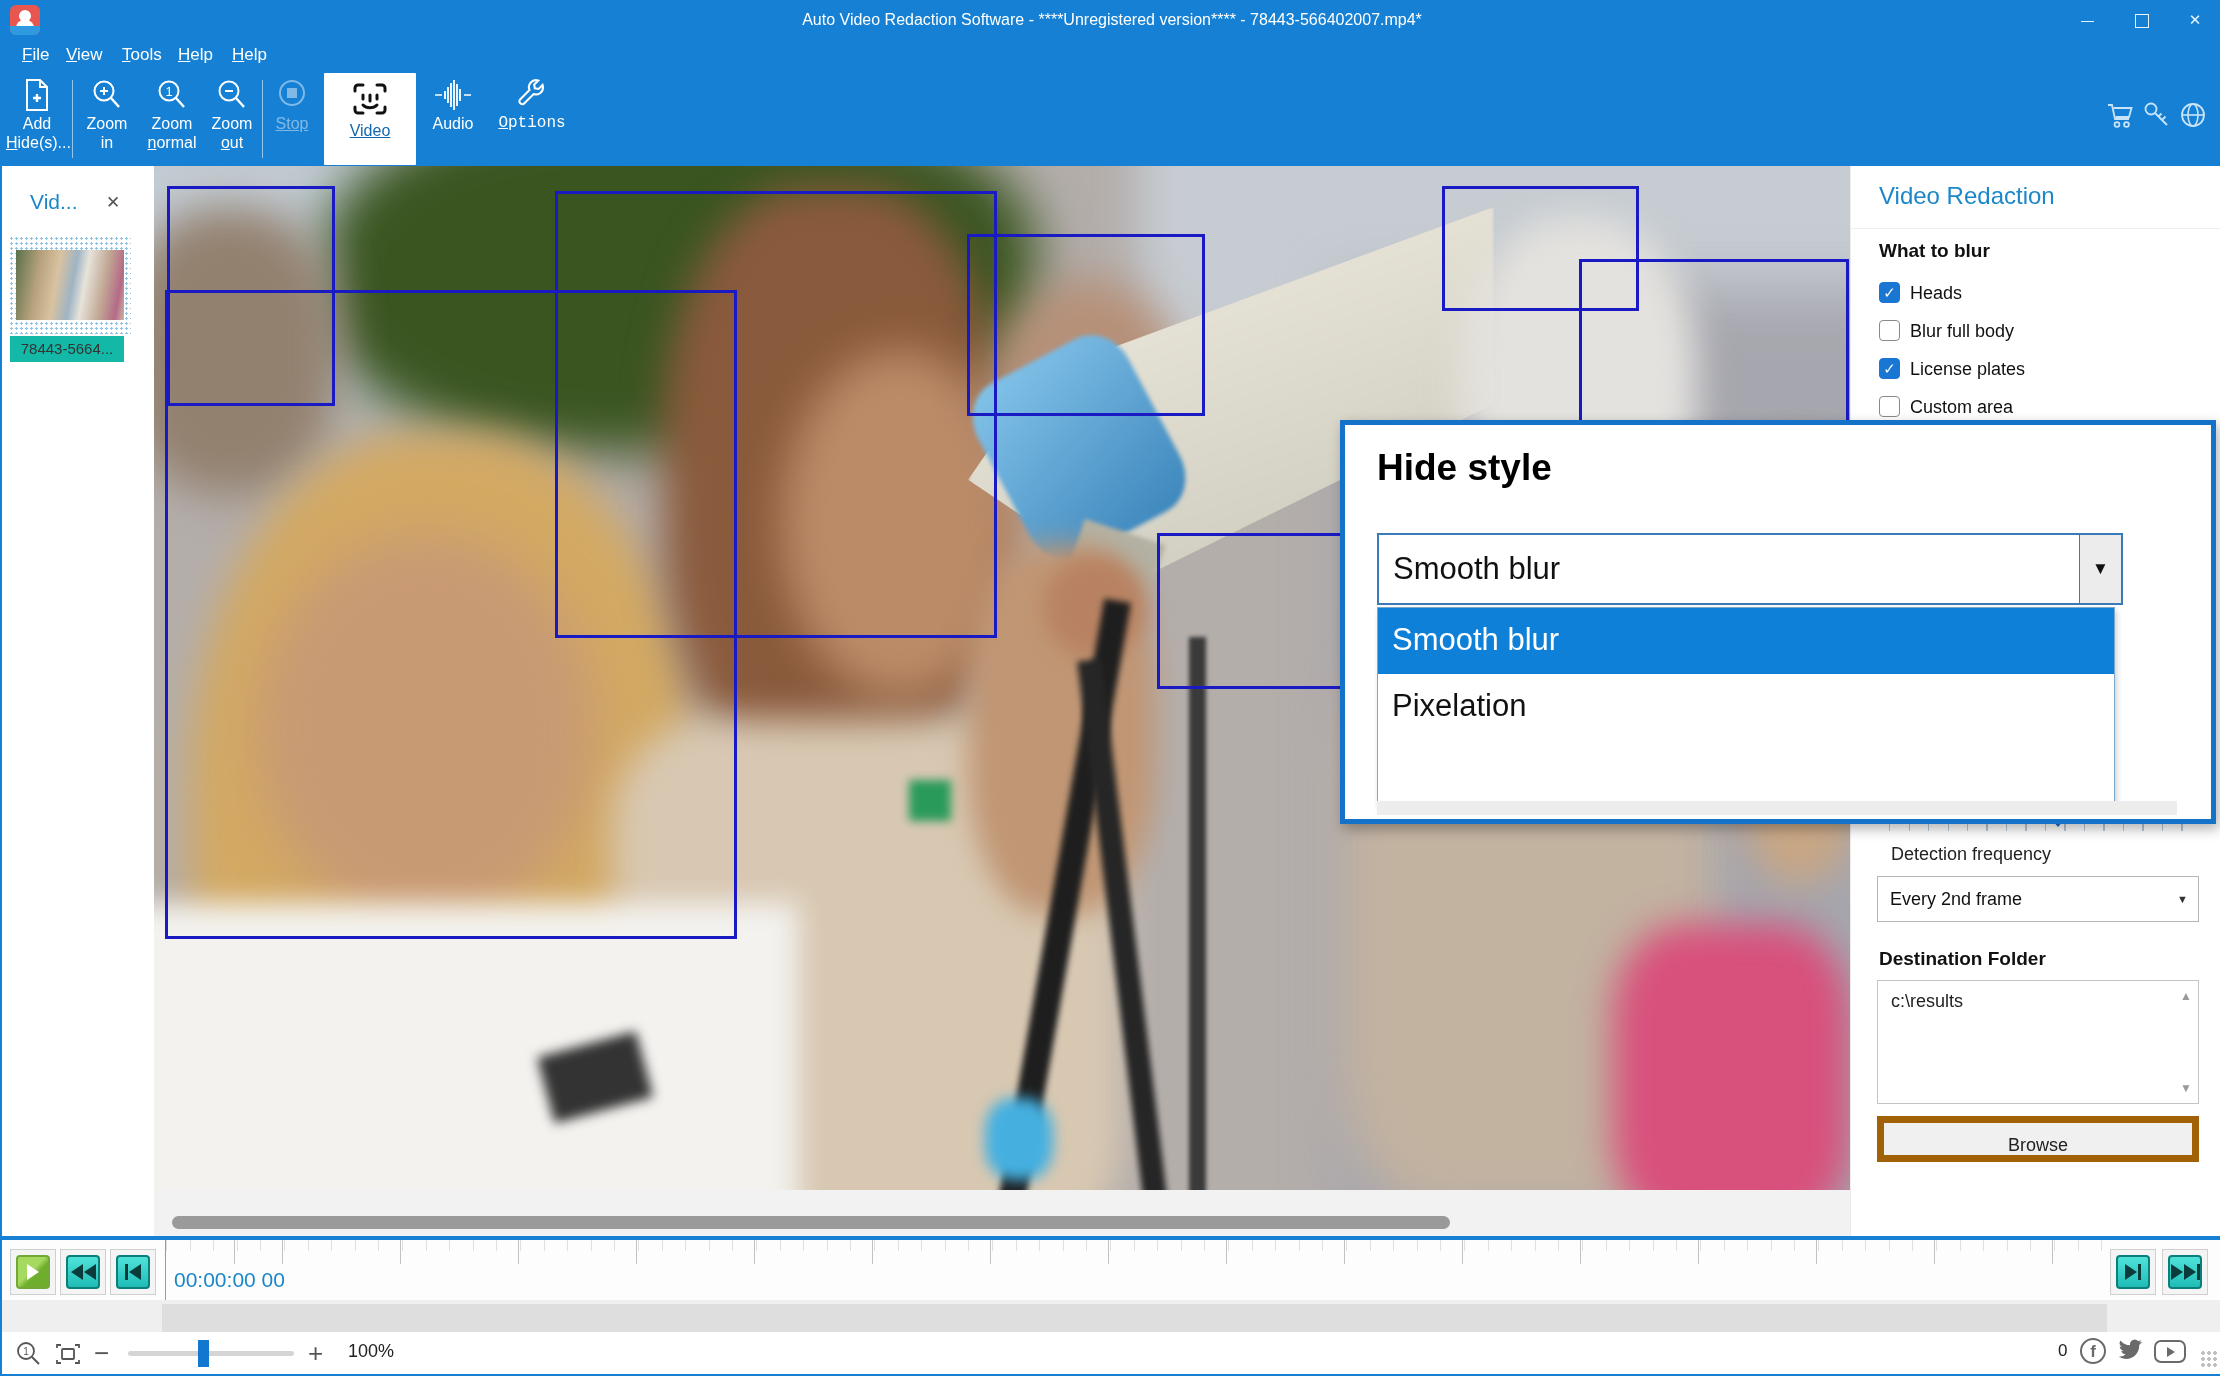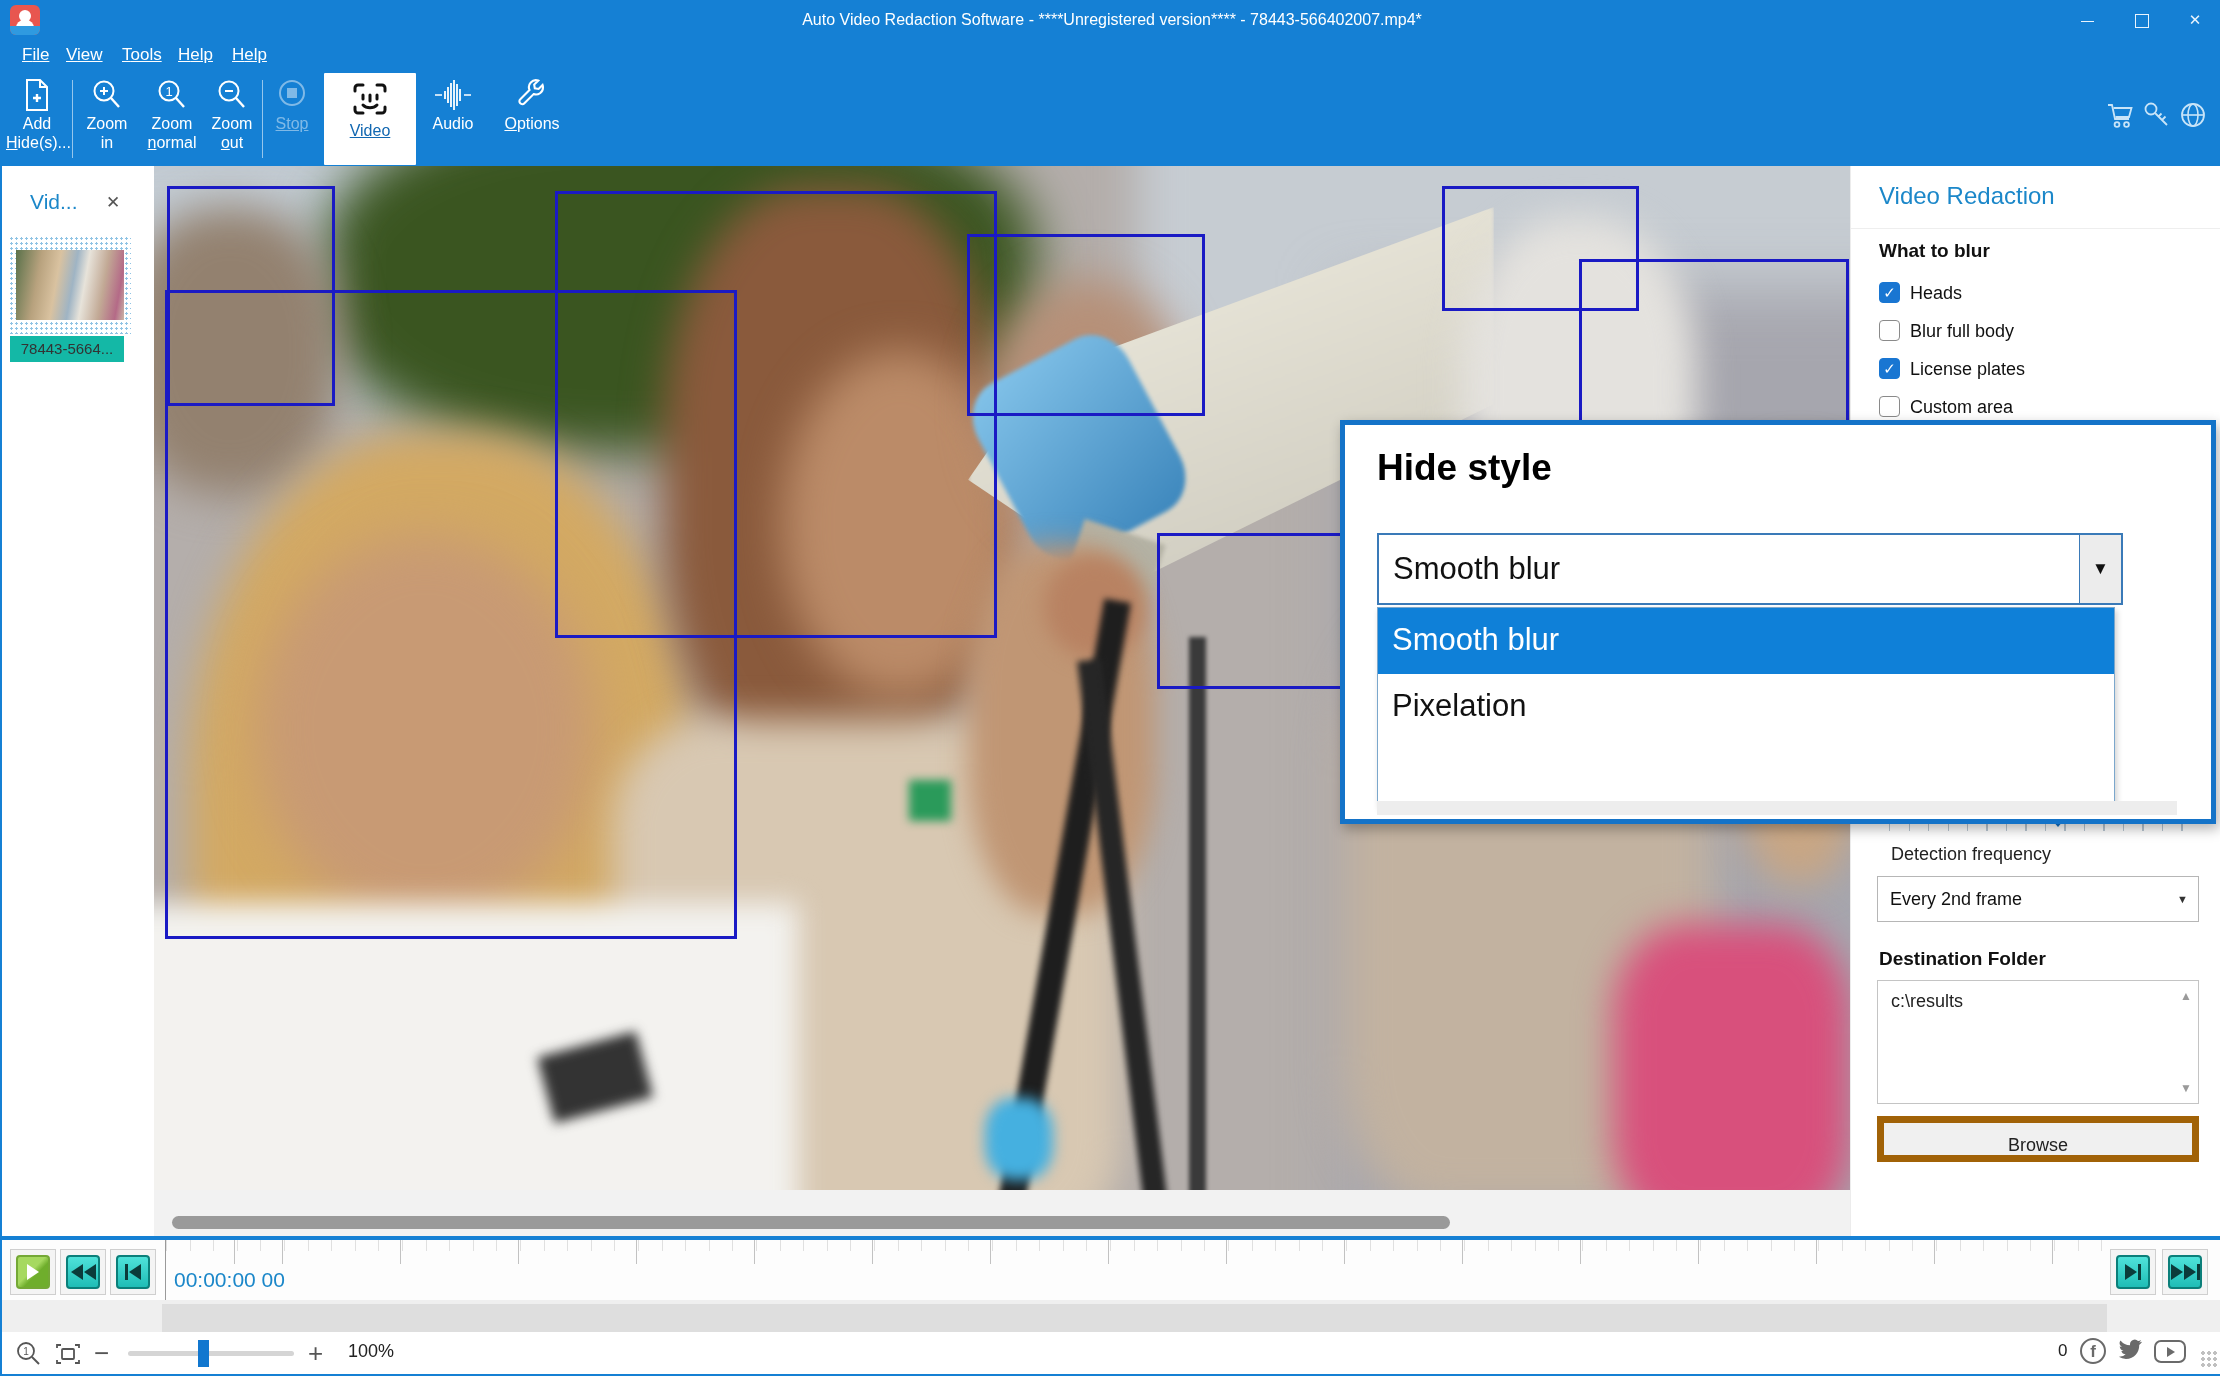--- a/index.html
+++ b/index.html
@@ -15,21 +15,21 @@
   #app-icon .body { position:absolute; left:6px; top:15px; width:18px; height:10px; background:#fff; border-radius:8px 8px 0 0; }
   #app-icon .band { position:absolute; left:0; bottom:0; width:100%; height:9px; background:#2f9ae0; border-radius:0 0 6px 6px; font-size:6px; color:#fff; text-align:center; line-height:9px; }
   #win-title { position:absolute; left:0; right:0; top:0; height:40px; line-height:40px; text-align:center; font-size:16px; }
   .win-btn { position:absolute; top:0; width:50px; height:40px; color:#eaf4fd; font-size:15px; text-align:center; line-height:40px; }
   #btn-min { right:110px; } #btn-max { right:55px; } #btn-close { right:2px; }
   #btn-min::after { content:""; display:inline-block; width:13px; border-bottom:1.5px solid #eaf4fd; vertical-align:middle; }
   #btn-max::after { content:""; display:inline-block; width:12px; height:12px; border:1.5px solid #eaf4fd; vertical-align:middle; }
 
   
   #menubar { position:absolute; left:0; top:40px; width:2220px; height:32px; background:#1580d4; color:#fff; }
-  .menu-item { position:absolute; top:0; height:32px; line-height:30px; font-size:17px; padding:0 8px;text-decoration:underline; }
+  .menu-item { position:absolute; top:0; height:32px; line-height:30px; font-size:17px; padding:0 8px; }
   .menu-item::first-letter { text-decoration:underline; }
 
   
   #toolbar { position:absolute; left:0; top:72px; width:2220px; height:94px; background:#1580d4; color:#fff; }
   .tb-btn { position:absolute; top:2px; height:90px; text-align:center; }
   .tb-ic { display:block; margin:4px auto 2px auto; }
   .tb-lbl { font-size:16px; line-height:19px; color:#fff; }
   .tb-lbl.u1::first-letter { text-decoration:underline; }
   .tb-sep { position:absolute; top:8px; width:1px; height:78px; background:rgba(255,255,255,.55); }
   #tb-stop { opacity:.45; }
@@ -215,21 +215,21 @@
     </div>
 
     <div class="tb-btn" style="left:420px; width:62px;">
       <svg class="tb-ic" width="40" height="34" viewBox="0 0 40 34">
         <path d="M2 17h7 M31 17h7" stroke="#fff" stroke-width="1.6"></path>
         <path d="M12 13v8 M15 9v16 M18 5v24 M21 2v30 M24 6v22 M27 11v12" stroke="#fff" stroke-width="1.8"></path>
       </svg>
       <div class="tb-lbl">Audio</div>
     </div>
 
-    <div class="tb-btn" style="left:494px; width:72px;">
+    <div class="tb-btn" style="left:494px; width:72px;font-family:Liberation Mono, monospace;">
       <svg class="tb-ic" width="34" height="34" viewBox="0 0 34 34">
         <path d="M28 9.5a7 7 0 0 1-9.4 6.6L9.4 25.3a2.9 2.9 0 1 1-4.1-4.1l9.2-9.2A7 7 0 0 1 23.2 2.6l-4 4 .6 3.8 3.8.6 4-4c.3.8.4 1.6.4 2.5z" fill="none" stroke="#fff" stroke-width="2.1"></path>
       </svg>
       <div class="tb-lbl u1">Options</div>
     </div>
 
     <svg class="tb-right-ic" style="left:2104px; top:28px;" width="30" height="30" viewBox="0 0 30 30">
       <path d="M2 5h4l3 14h14" fill="none" stroke="#c8e4f8" stroke-width="1.8"></path>
       <path d="M7.5 8h18l-2.5 9H9.5" fill="none" stroke="#c8e4f8" stroke-width="1.8"></path>
       <circle cx="11" cy="24.5" r="2.4" fill="none" stroke="#c8e4f8" stroke-width="1.8"></circle>

